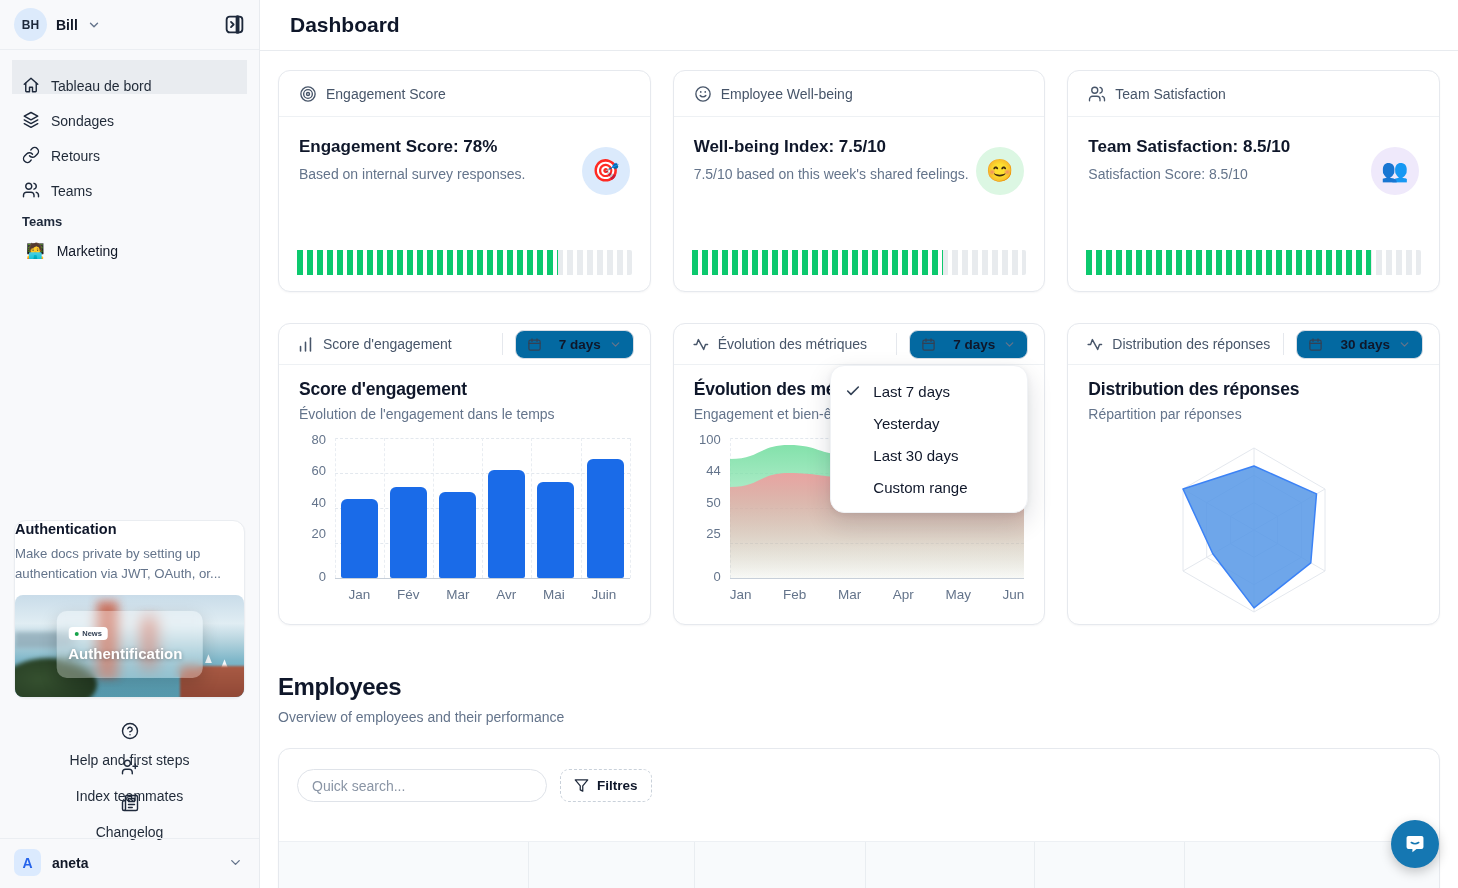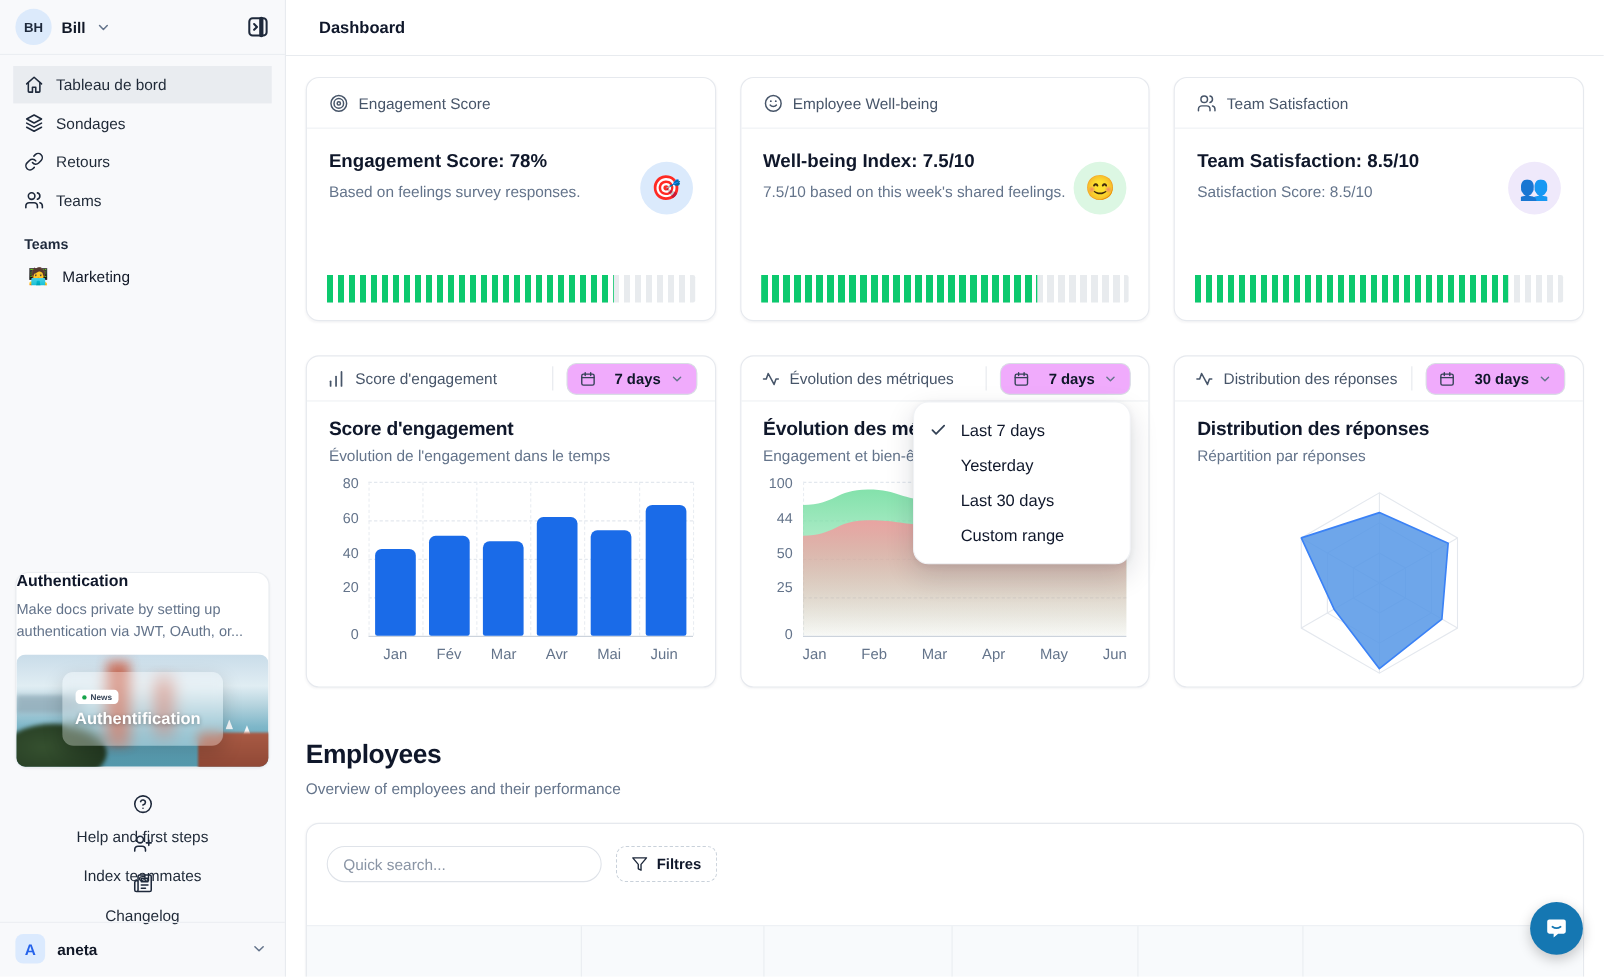--- a/index.html
+++ b/index.html
@@ -18,21 +18,21 @@
     display:flex; flex-direction:column;
   }
   .ws-row { height:50px; display:flex; align-items:center; gap:9px; padding:0 14px; border-bottom:1px solid #ebeef2; }
   .ws-avatar { width:33px; height:33px; border-radius:50%; background:#dceafb; color:#1e293b;
     font-size:12px; font-weight:700; display:flex; align-items:center; justify-content:center; }
   .ws-name { font-size:14px; font-weight:700; color:#111827; }
   .chev { color:#64748b; }
   .collapse-btn { margin-left:auto; background:none; border:none; cursor:pointer; color:#1e293b; display:flex; }
 
   .nav { padding:10px 12px 0 12px; }
-  .nav-item { display:flex; align-items:center; gap:11px; height:34px; padding:0 10px;
+  .nav-item { display:flex; align-items:flex-end; gap:11px; height:34px; padding:0 10px;
     border-radius:0; font-size:14px; font-weight:500; color:#1f2937; cursor:pointer; margin-bottom:1px; }
   .nav-item.active { background:#e9ecf0; }
   .nav-item .ico { color:#1e293b; display:flex; }
   .section-label { padding:14px 12px 4px 22px; font-size:13px; font-weight:700; color:#1e293b; }
   .team-item { display:flex; align-items:center; gap:12px; height:36px; padding:0 12px 0 26px;
     font-size:14px; font-weight:500; color:#111827; cursor:pointer; }
   .team-emoji { font-size:15px; }
 
   .promo-card { margin:auto 14px 18px 14px; background:#fff; border:1px solid #eaedf1; border-radius:12px;
     padding:0; box-shadow:0 1px 2px rgba(16,24,40,.05); cursor:pointer; }
@@ -68,21 +68,21 @@
   .account-row { border-top:1px solid #ebeef2; margin-top:4px; padding:10px 16px 12px 14px;
     display:flex; align-items:center; gap:11px; cursor:pointer; }
   .acc-avatar { width:27px; height:27px; border-radius:7px; background:#dbeafe; color:#2563eb;
     font-size:14px; font-weight:700; display:flex; align-items:center; justify-content:center; }
   .acc-name { font-size:14px; font-weight:700; color:#111827; }
   .account-row .chev { margin-left:auto; }
 
   
   .topbar { position:absolute; left:260px; right:0; top:0; height:51px; background:#fff;
     border-bottom:1px solid #e8ebef; display:flex; align-items:center; padding-left:30px; }
-  .topbar-title { font-size:15px; font-weight:600; color:#0f172a; }
+  .topbar-title { font-size:21px; font-weight:600; color:#0f172a; }
 
   .main { position:absolute; left:260px; right:0; top:51px; bottom:0; background:#fff;
     padding:19px 18px 0 18px; overflow:hidden; }
   .grid3 { display:grid; grid-template-columns:repeat(3,1fr); gap:22px; }
 
   .card { background:#fff; border:1px solid #e6e9ee; border-radius:12px;
     box-shadow:0 1px 2px rgba(16,24,40,.04); }
 
   
   .stat-card { height:222px; position:relative; }
@@ -102,21 +102,21 @@
 
   
   .charts-row { margin-top:31px; }
   .chart-card { height:302px; position:relative; }
   .chart-head { display:flex; align-items:center; height:41px; padding:0 16px 0 18px;
     border-bottom:1px solid #eef1f4; }
   .chart-head .ico { display:flex; color:#475569; margin-right:9px; }
   .chart-head-label { font-size:14px; font-weight:500; color:#475569; }
   .head-div { width:1px; height:22px; background:#e5e8ed; margin:0 12px 0 auto; }
   .range-btn { display:flex; align-items:center; gap:8px; height:29px; padding:0 11px;
-    border:1px solid #d8dde4; border-radius:9px; background:#f0abfc; cursor:pointer;
+    border:1px solid #d8dde4; border-radius:9px; background:#0369a1; cursor:pointer;
     font-size:13.5px; font-weight:700; color:#0f172a; font-family:inherit; }
   .range-btn .ico { display:flex; color:#334155; }
   .range-btn .chev { display:flex; }
   .chart-body { padding:14px 20px 0 20px; }
   .chart-title { font-size:17.5px; font-weight:700; color:#0f172a; letter-spacing:-.2px; }
   .chart-sub { font-size:14px; color:#64748b; margin-top:6px; }
 
   .plot-wrap { display:flex; margin-top:16px; }
   .y-axis { width:36px; display:flex; flex-direction:column; justify-content:space-between;
     align-items:flex-end; padding-right:9px; height:140px; font-size:13px; color:#64748b; }
@@ -320,21 +320,21 @@
             <svg width="18" height="18" viewBox="0 0 24 24" fill="none" stroke="currentColor" stroke-width="1.8">
                 <circle cx="12" cy="12" r="9.5"></circle>
                 <circle cx="12" cy="12" r="5.8"></circle>
                 <circle cx="12" cy="12" r="2"></circle>
               </svg>
           </span>
           <span>Engagement Score</span>
         </div>
         <div class="stat-body">
           <div class="stat-title">Engagement Score: 78%</div>
-          <div class="stat-sub">Based on feelings survey responses.</div>
+          <div class="stat-sub">Based on internal survey responses.</div>
           <div class="emoji-badge" style="background: rgb(219, 234, 252);">🎯</div>
         </div>
         <div class="progress">
           <div class="base"></div>
           <div class="fill" style="width: 78%;"></div>
         </div>
       </section>
 
       <section class="card stat-card">
         <div class="stat-head">

